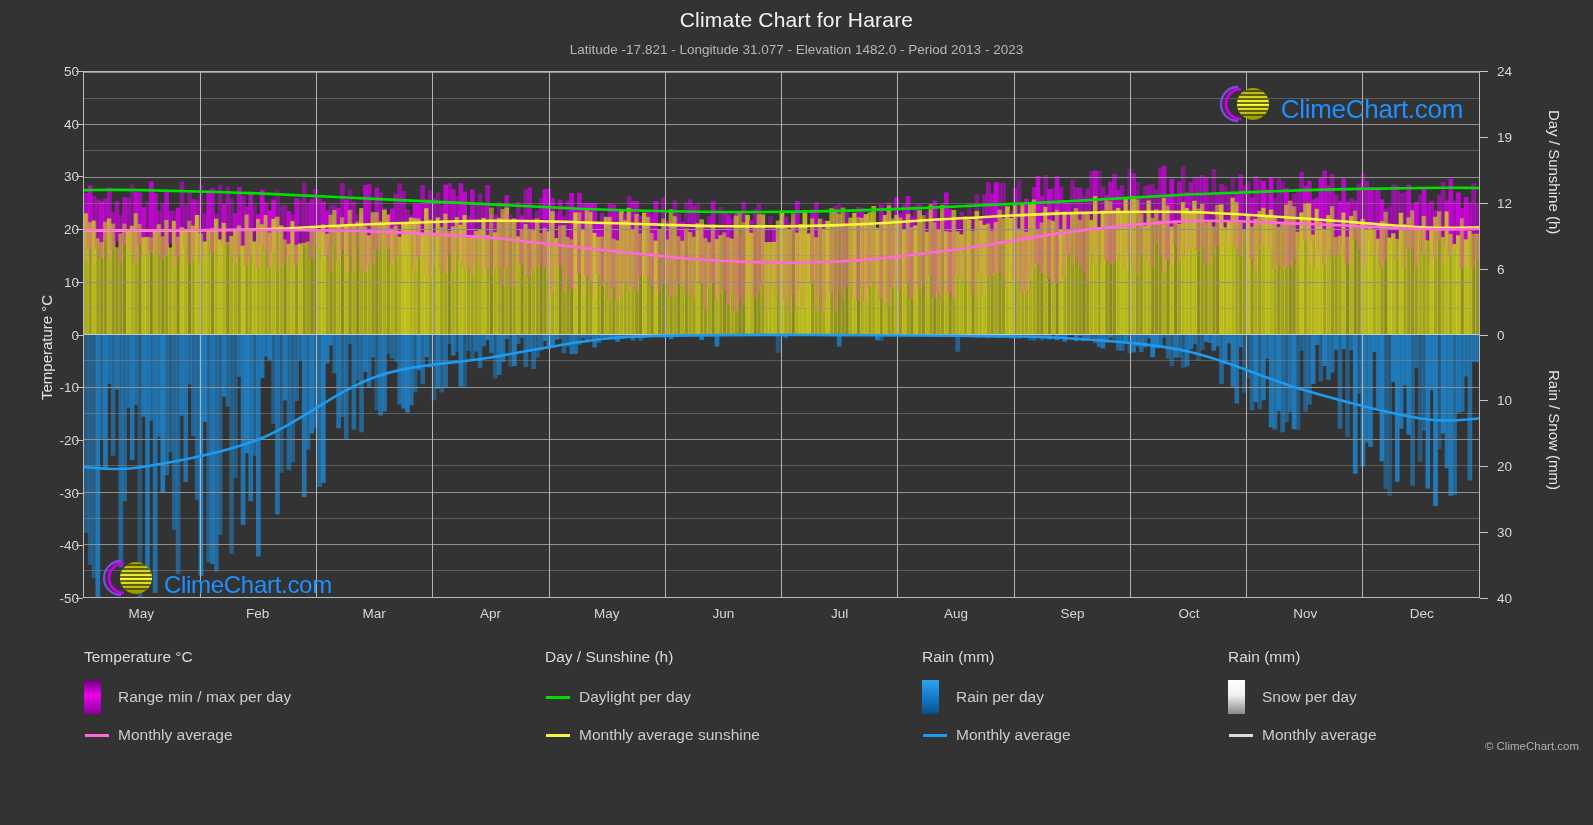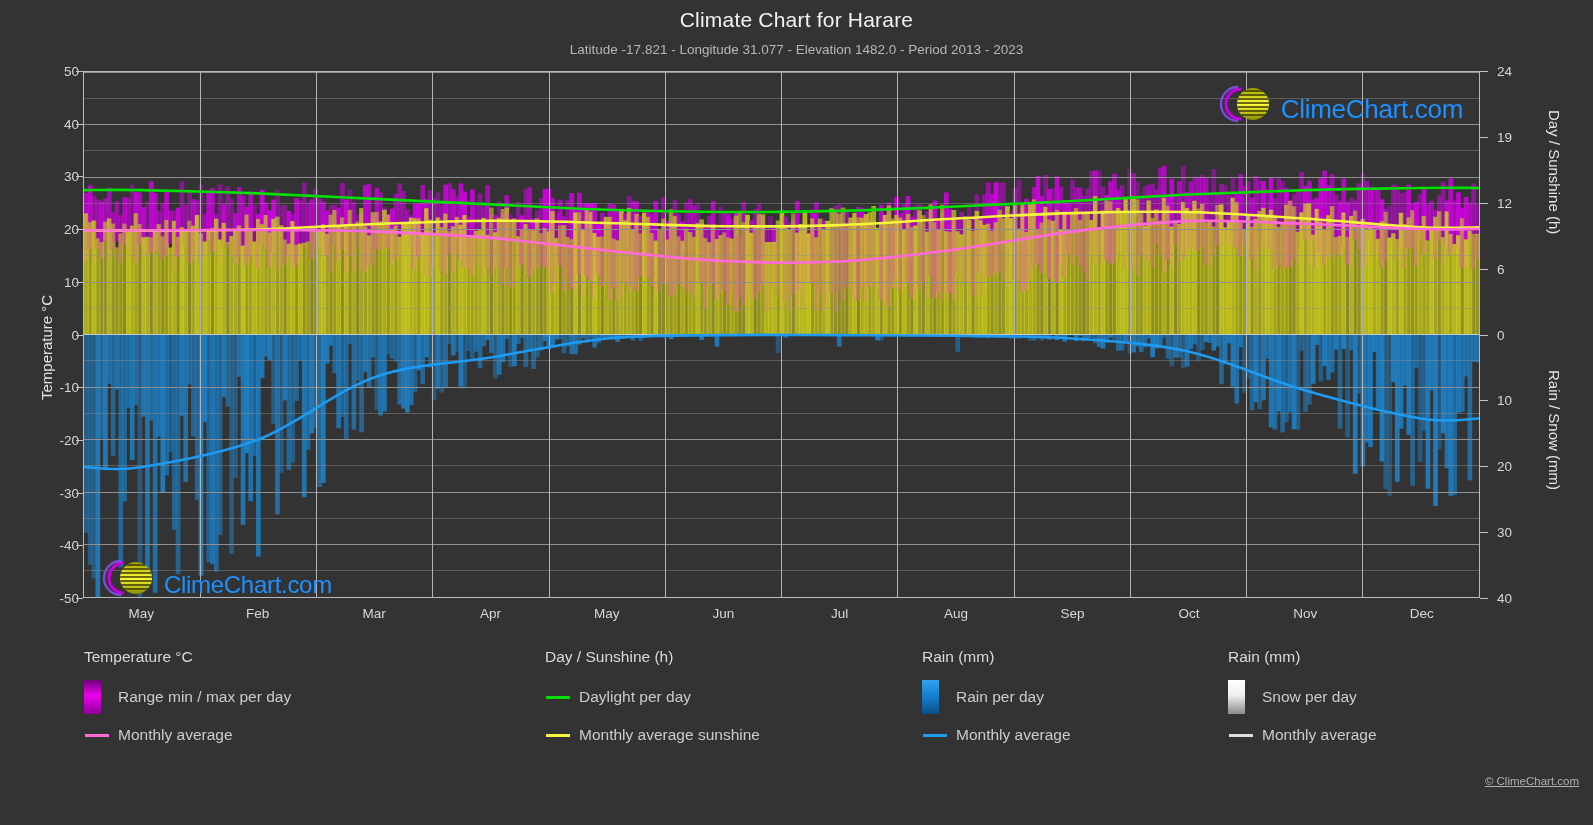--- a/index.html
+++ b/index.html
@@ -64,21 +64,21 @@
   .legend{position:absolute;left:0;top:648px;width:1593px;height:175px;}
   .lcol{position:absolute;top:0;}
   .lhead{font-size:15.5px;color:#d9d9d9;margin-bottom:12px;white-space:nowrap;}
   .lrow{display:flex;align-items:center;height:38px;}
   .lkey{width:34px;flex:0 0 34px;display:flex;align-items:center;justify-content:flex-start;}
   .swatch{width:17px;height:34px;display:block;}
   .lineKey{width:24px;height:3px;display:block;margin-left:1px;}
   .ltext{font-size:15.5px;color:#cbcbcb;white-space:nowrap;}
 
   .copyright{
-    position:absolute;right:14px;top:775px;font-size:11.5px;color:#b0b0b0;text-decoration:underline;
+    position:absolute;right:14px;top:740px;font-size:11.5px;color:#b0b0b0;
   }
 
   
   .logo{position:absolute;display:flex;align-items:flex-end;}
   .logo .wordmark{
     color:#1e90ff;font-size:26px;letter-spacing:-.3px;margin-left:4px;
     font-family:"Liberation Sans", sans-serif;
   }
   .logo.small .wordmark{font-size:24px;}
 </style>

